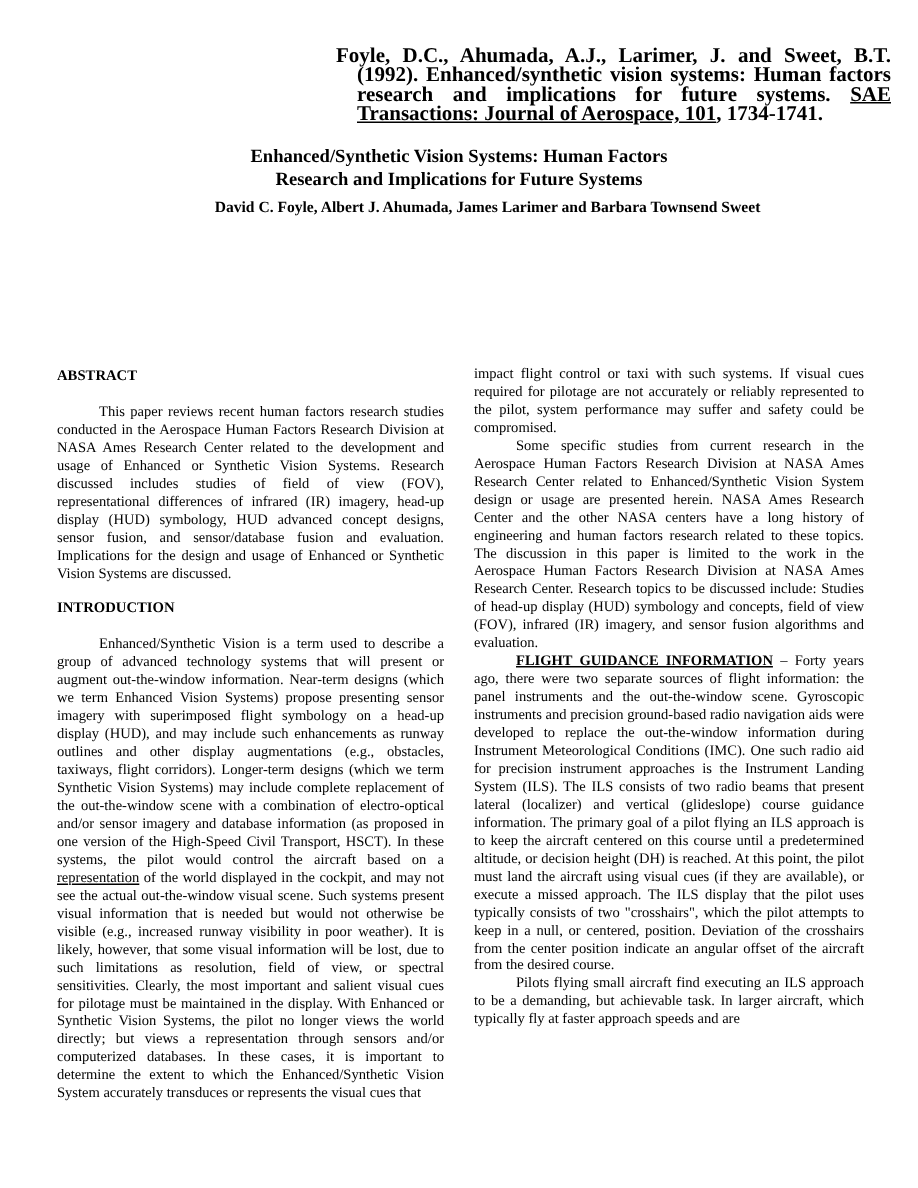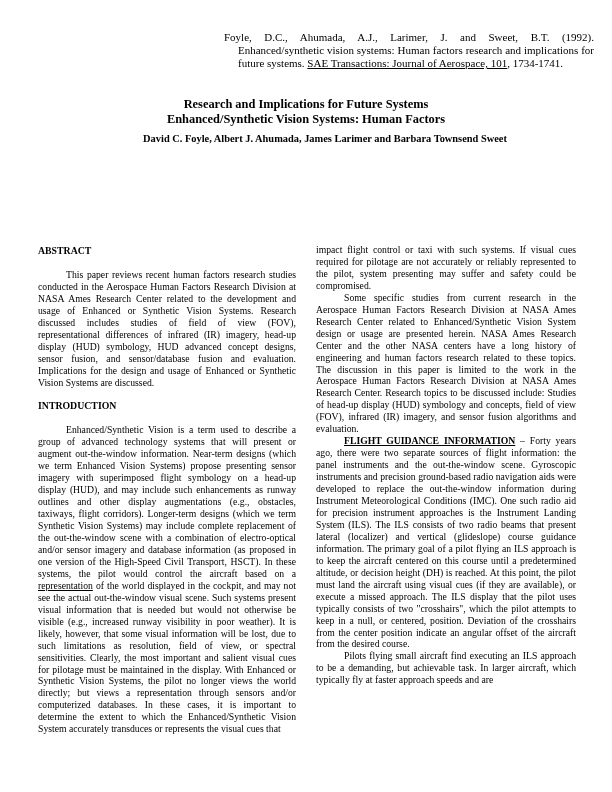--- a/index.html
+++ b/index.html
@@ -4,21 +4,21 @@
 <style>
   html,body{margin:0;padding:0;background:#ffffff;}
   .page{
     position:relative;width:612px;height:792px;background:#ffffff;
     font-family:"Liberation Serif","DejaVu Serif",serif;color:#000000;
     overflow:hidden;
   }
   
   .citation{
     position:absolute;left:224px;top:31px;width:356px;
-    font-weight:normal;font-size:11px;line-height:13px;
+    font-weight:bold;font-size:14px;line-height:13px;
     text-align:justify;padding-left:14px;text-indent:-14px;
   }
   .title-block{
     position:absolute;left:0;top:97px;width:612px;text-align:center;
     font-weight:bold;font-size:12.4px;line-height:14.5px;
   }
   .authors-line{
     position:absolute;left:0;top:132px;width:612px;text-align:center;
     font-weight:bold;font-size:10.4px;line-height:13px;padding-left:19px;
   }
@@ -43,36 +43,36 @@
   .b{font-weight:bold;text-decoration:underline;}
 </style>
 </head>
 <body>
 
 <div class="page">
 
   <div class="citation"><span>Foyle, D.C., Ahumada, A.J., Larimer, J. and Sweet, B.T. (1992). Enhanced/synthetic vision systems: Human factors research and implications for future systems. </span><span class="u">SAE Transactions: Journal of Aerospace, 101</span><span>, 1734-1741.</span></div>
 
   <div class="title-block">
+    <div>Enhanced/Synthetic Vision Systems: Human Factors</div>
     <div>Research and Implications for Future Systems</div>
-    <div>Enhanced/Synthetic Vision Systems: Human Factors</div>
   </div>
 
   <div class="authors-line">David C. Foyle, Albert J. Ahumada, James Larimer and Barbara Townsend Sweet</div>
 
   <div class="affil-block">
   </div>
 
   <div class="col col-left">
     <h2 class="hd hd-first">ABSTRACT</h2>
     <p class="para indent">This paper reviews recent human factors research studies conducted in the Aerospace Human Factors Research Division at NASA Ames Research Center related to the development and usage of Enhanced or Synthetic Vision Systems. Research discussed includes studies of field of view (FOV), representational differences of infrared (IR) imagery, head-up display (HUD) symbology, HUD advanced concept designs, sensor fusion, and sensor/database fusion and evaluation. Implications for the design and usage of Enhanced or Synthetic Vision Systems are discussed.</p>
     <h2 class="hd">INTRODUCTION</h2>
     <p class="para indent"><span>Enhanced/Synthetic Vision is a term used to describe a group of advanced technology systems that will present or augment out-the-window information. Near-term designs (which we term Enhanced Vision Systems) propose presenting sensor imagery with superimposed flight symbology on a head-up display (HUD), and may include such enhancements as runway outlines and other display augmentations (e.g., obstacles, taxiways, flight corridors). Longer-term designs (which we term Synthetic Vision Systems) may include complete replacement of the out-the-window scene with a combination of electro-optical and/or sensor imagery and database information (as proposed in one version of the High-Speed Civil Transport, HSCT). In these systems, the pilot would control the aircraft based on a </span><span class="u">representation</span><span> of the world displayed in the cockpit, and may not see the actual out-the-window visual scene. Such systems present visual information that is needed but would not otherwise be visible (e.g., increased runway visibility in poor weather). It is likely, however, that some visual information will be lost, due to such limitations as resolution, field of view, or spectral sensitivities. Clearly, the most important and salient visual cues for pilotage must be maintained in the display. With Enhanced or Synthetic Vision Systems, the pilot no longer views the world directly; but views a representation through sensors and/or computerized databases. In these cases, it is important to determine the extent to which the Enhanced/Synthetic Vision System accurately transduces or represents the visual cues that</span></p>
   </div>
 
   <div class="col col-right">
-    <p class="para">impact flight control or taxi with such systems. If visual cues required for pilotage are not accurately or reliably represented to the pilot, system presenting may suffer and safety could be compromised.</p>
+    <p class="para">impact flight control or taxi with such systems. If visual cues required for pilotage are not accurately or reliably represented to the pilot, system performance may suffer and safety could be compromised.</p>
     <p class="para indent">Some specific studies from current research in the Aerospace Human Factors Research Division at NASA Ames Research Center related to Enhanced/Synthetic Vision System design or usage are presented herein. NASA Ames Research Center and the other NASA centers have a long history of engineering and human factors research related to these topics. The discussion in this paper is limited to the work in the Aerospace Human Factors Research Division at NASA Ames Research Center. Research topics to be discussed include: Studies of head-up display (HUD) symbology and concepts, field of view (FOV), infrared (IR) imagery, and sensor fusion algorithms and evaluation.</p>
     <p class="para indent"><span class="b">FLIGHT GUIDANCE INFORMATION</span><span> – Forty years ago, there were two separate sources of flight information: the panel instruments and the out-the-window scene. Gyroscopic instruments and precision ground-based radio navigation aids were developed to replace the out-the-window information during Instrument Meteorological Conditions (IMC). One such radio aid for precision instrument approaches is the Instrument Landing System (ILS). The ILS consists of two radio beams that present lateral (localizer) and vertical (glideslope) course guidance information. The primary goal of a pilot flying an ILS approach is to keep the aircraft centered on this course until a predetermined altitude, or decision height (DH) is reached. At this point, the pilot must land the aircraft using visual cues (if they are available), or execute a missed approach. The ILS display that the pilot uses typically consists of two "crosshairs", which the pilot attempts to keep in a null, or centered, position. Deviation of the crosshairs from the center position indicate an angular offset of the aircraft from the desired course.</span></p>
     <p class="para indent">Pilots flying small aircraft find executing an ILS approach to be a demanding, but achievable task. In larger aircraft, which typically fly at faster approach speeds and are</p>
   </div>
 
 </div>
 
 </body></html>

